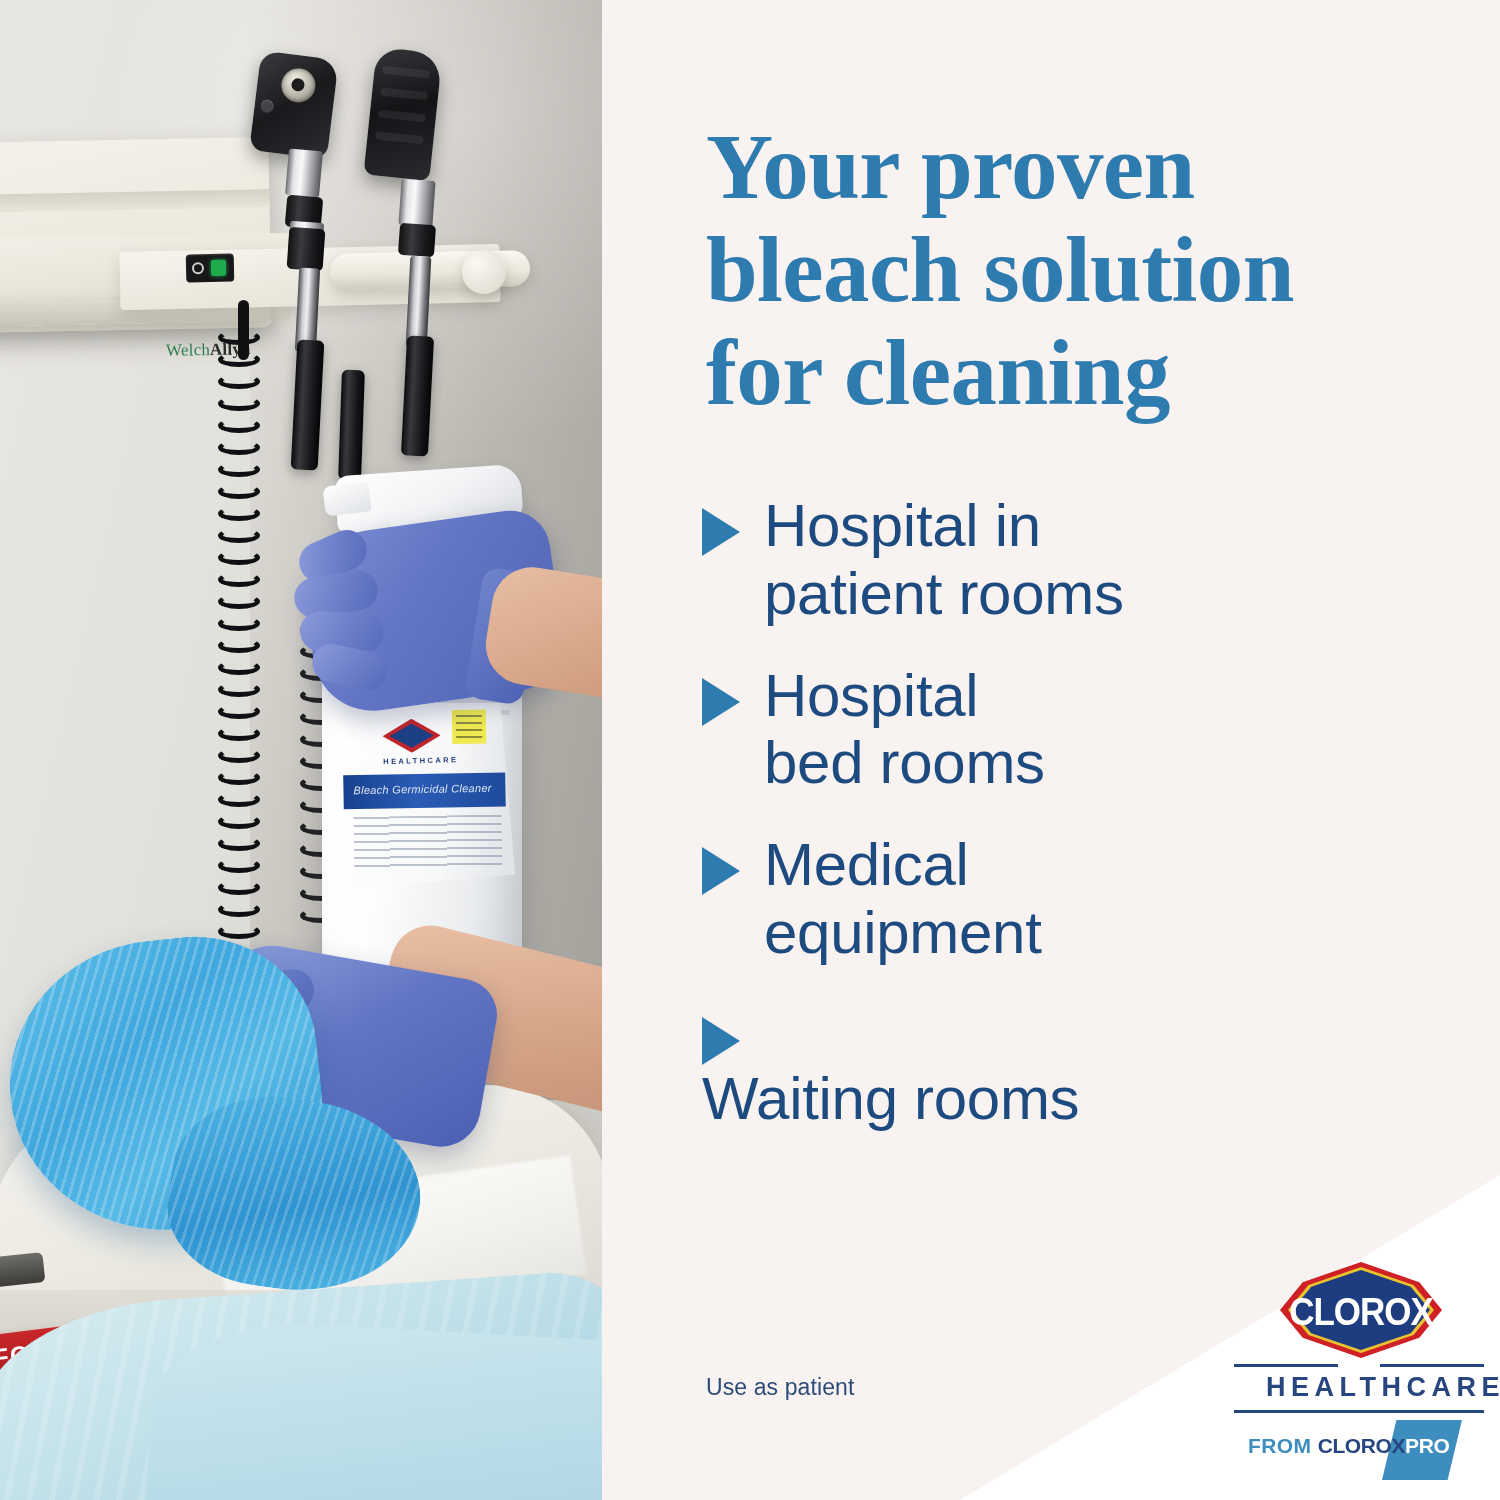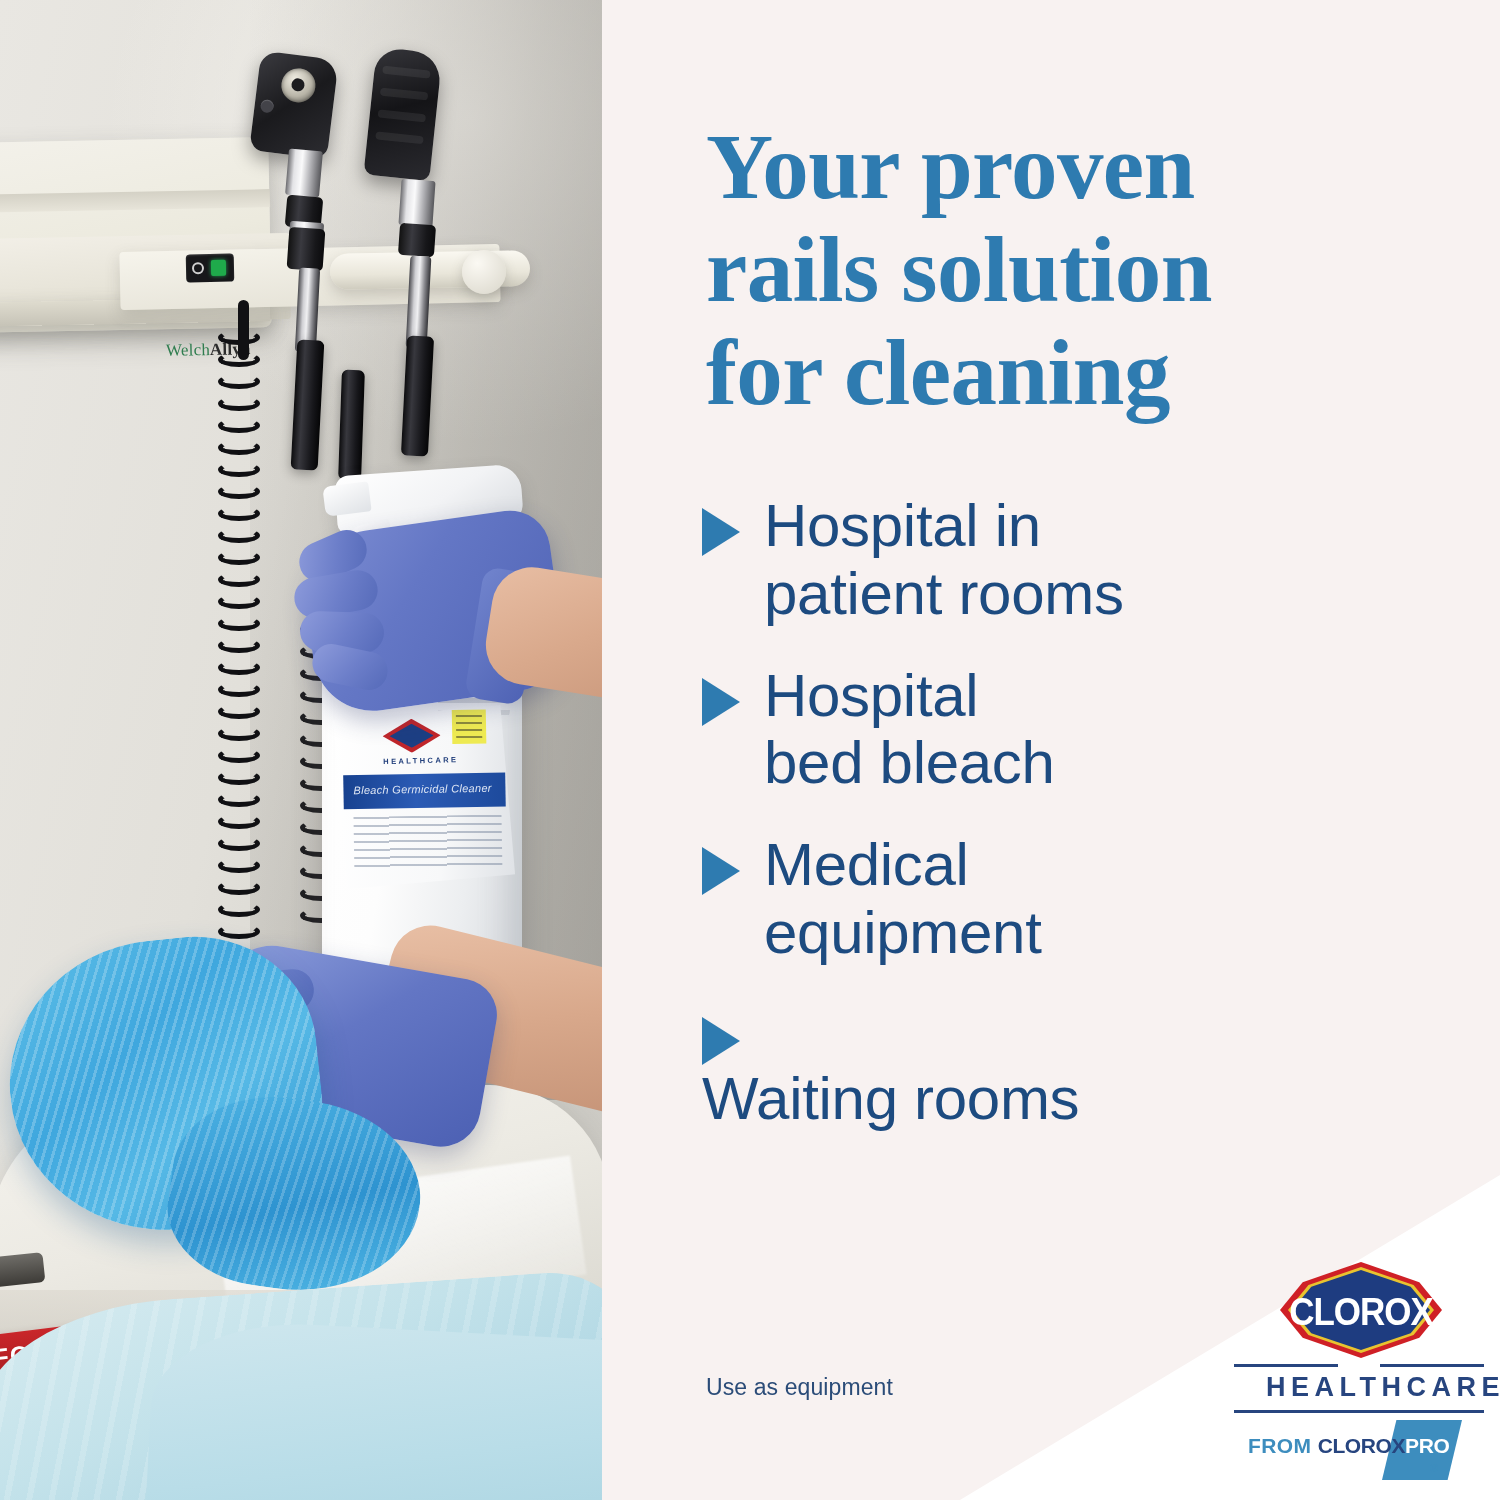--- a/index.html
+++ b/index.html
@@ -588,60 +588,60 @@
     <div class="drape"></div>
     <div class="drape2"></div>
   </div>
 
   <div id="right">
 
     <div class="wedge"></div>
 
     <div class="headline">
       <div>Your proven</div>
-      <div>rails solution</div>
+      <div>bleach solution</div>
       <div>for cleaning</div>
     </div>
 
     <div class="bullets">
 
       <div class="bullet">
         <span class="tri"></span>
         <span class="btext">
           <span>Hospital in</span><br>
           <span>patient rooms</span>
         </span>
       </div>
 
       <div class="bullet">
         <span class="tri"></span>
         <span class="btext">
           <span>Hospital</span><br>
-          <span>bed bleach</span>
+          <span>bed rooms</span>
         </span>
       </div>
 
       <div class="bullet">
         <span class="tri"></span>
         <span class="btext">
           <span>Medical</span><br>
           <span>equipment</span>
         </span>
       </div>
 
       <div class="bullet">
         <span class="tri"></span>
         <span class="btext">
           <span>Waiting rooms</span>
         </span>
       </div>
 
     </div>
 
-    <div class="useas">Use as equipment</div>
+    <div class="useas">Use as patient</div>
 
     <div class="logo">
 
       <div class="diamond-wrap">
         <div class="dm-red"></div>
         <div class="dm-gold"></div>
         <div class="dm-blue"></div>
         <div class="dm-text">CLOROX</div>
       </div>
 

